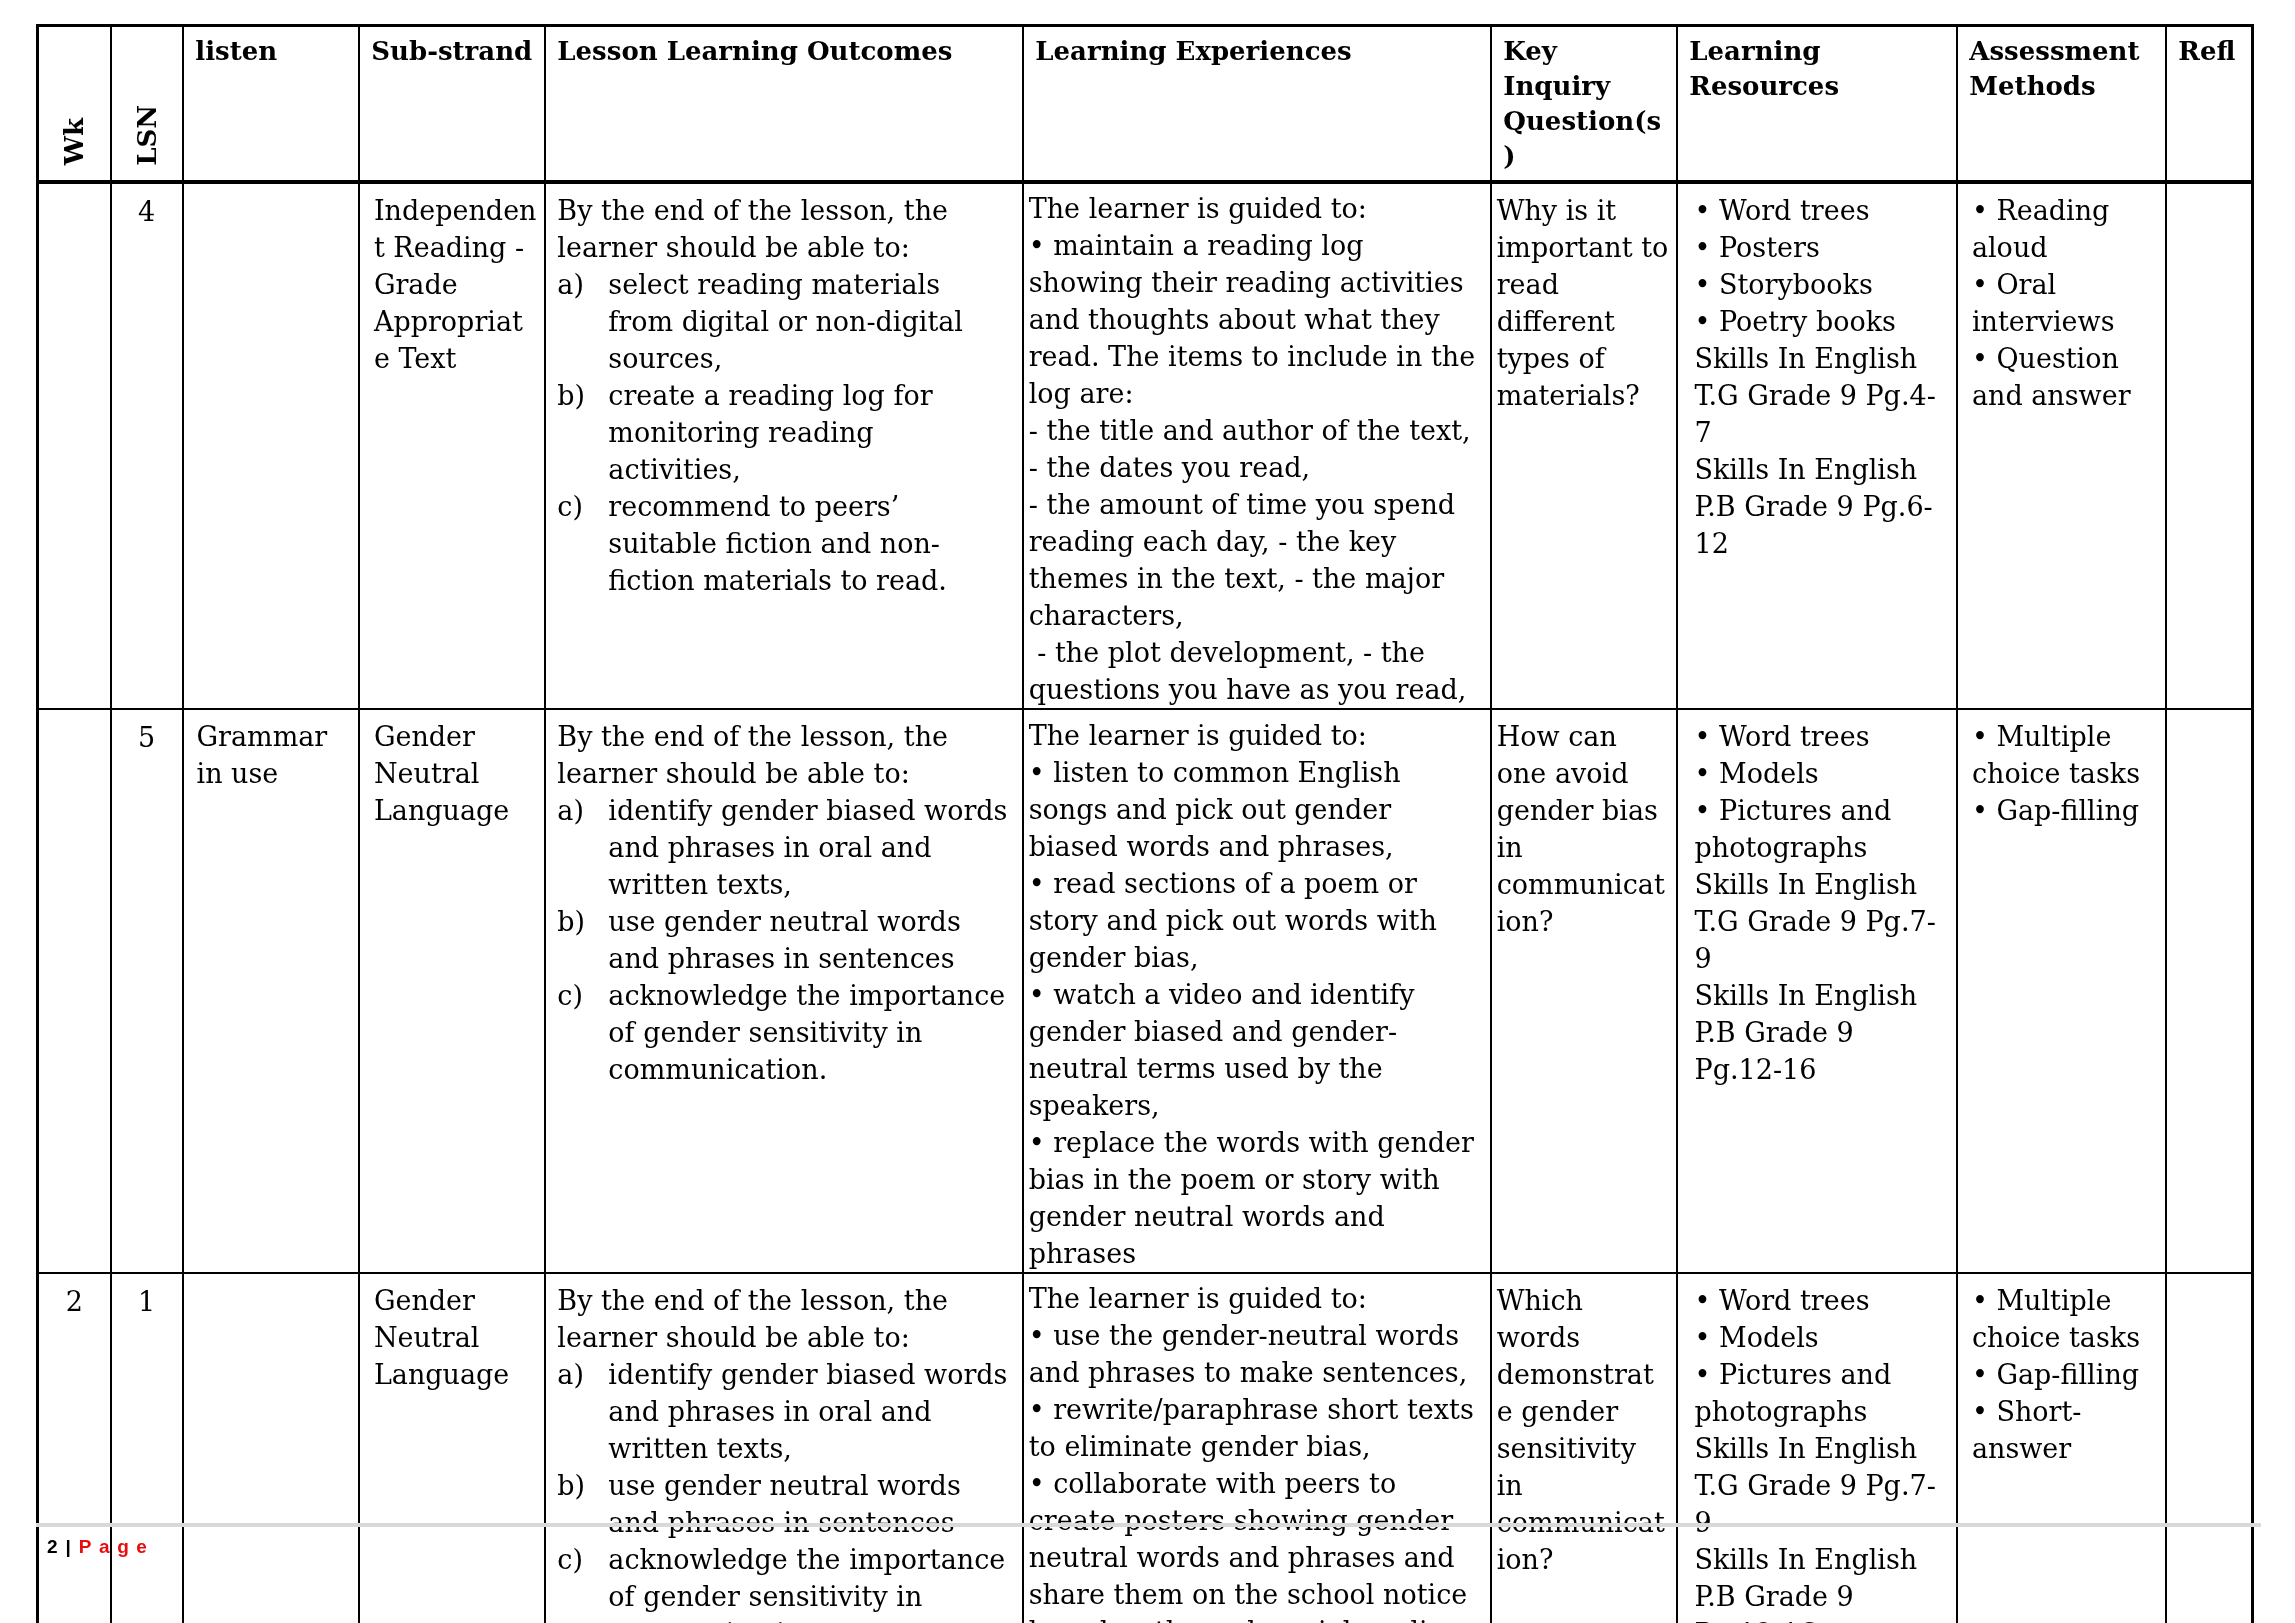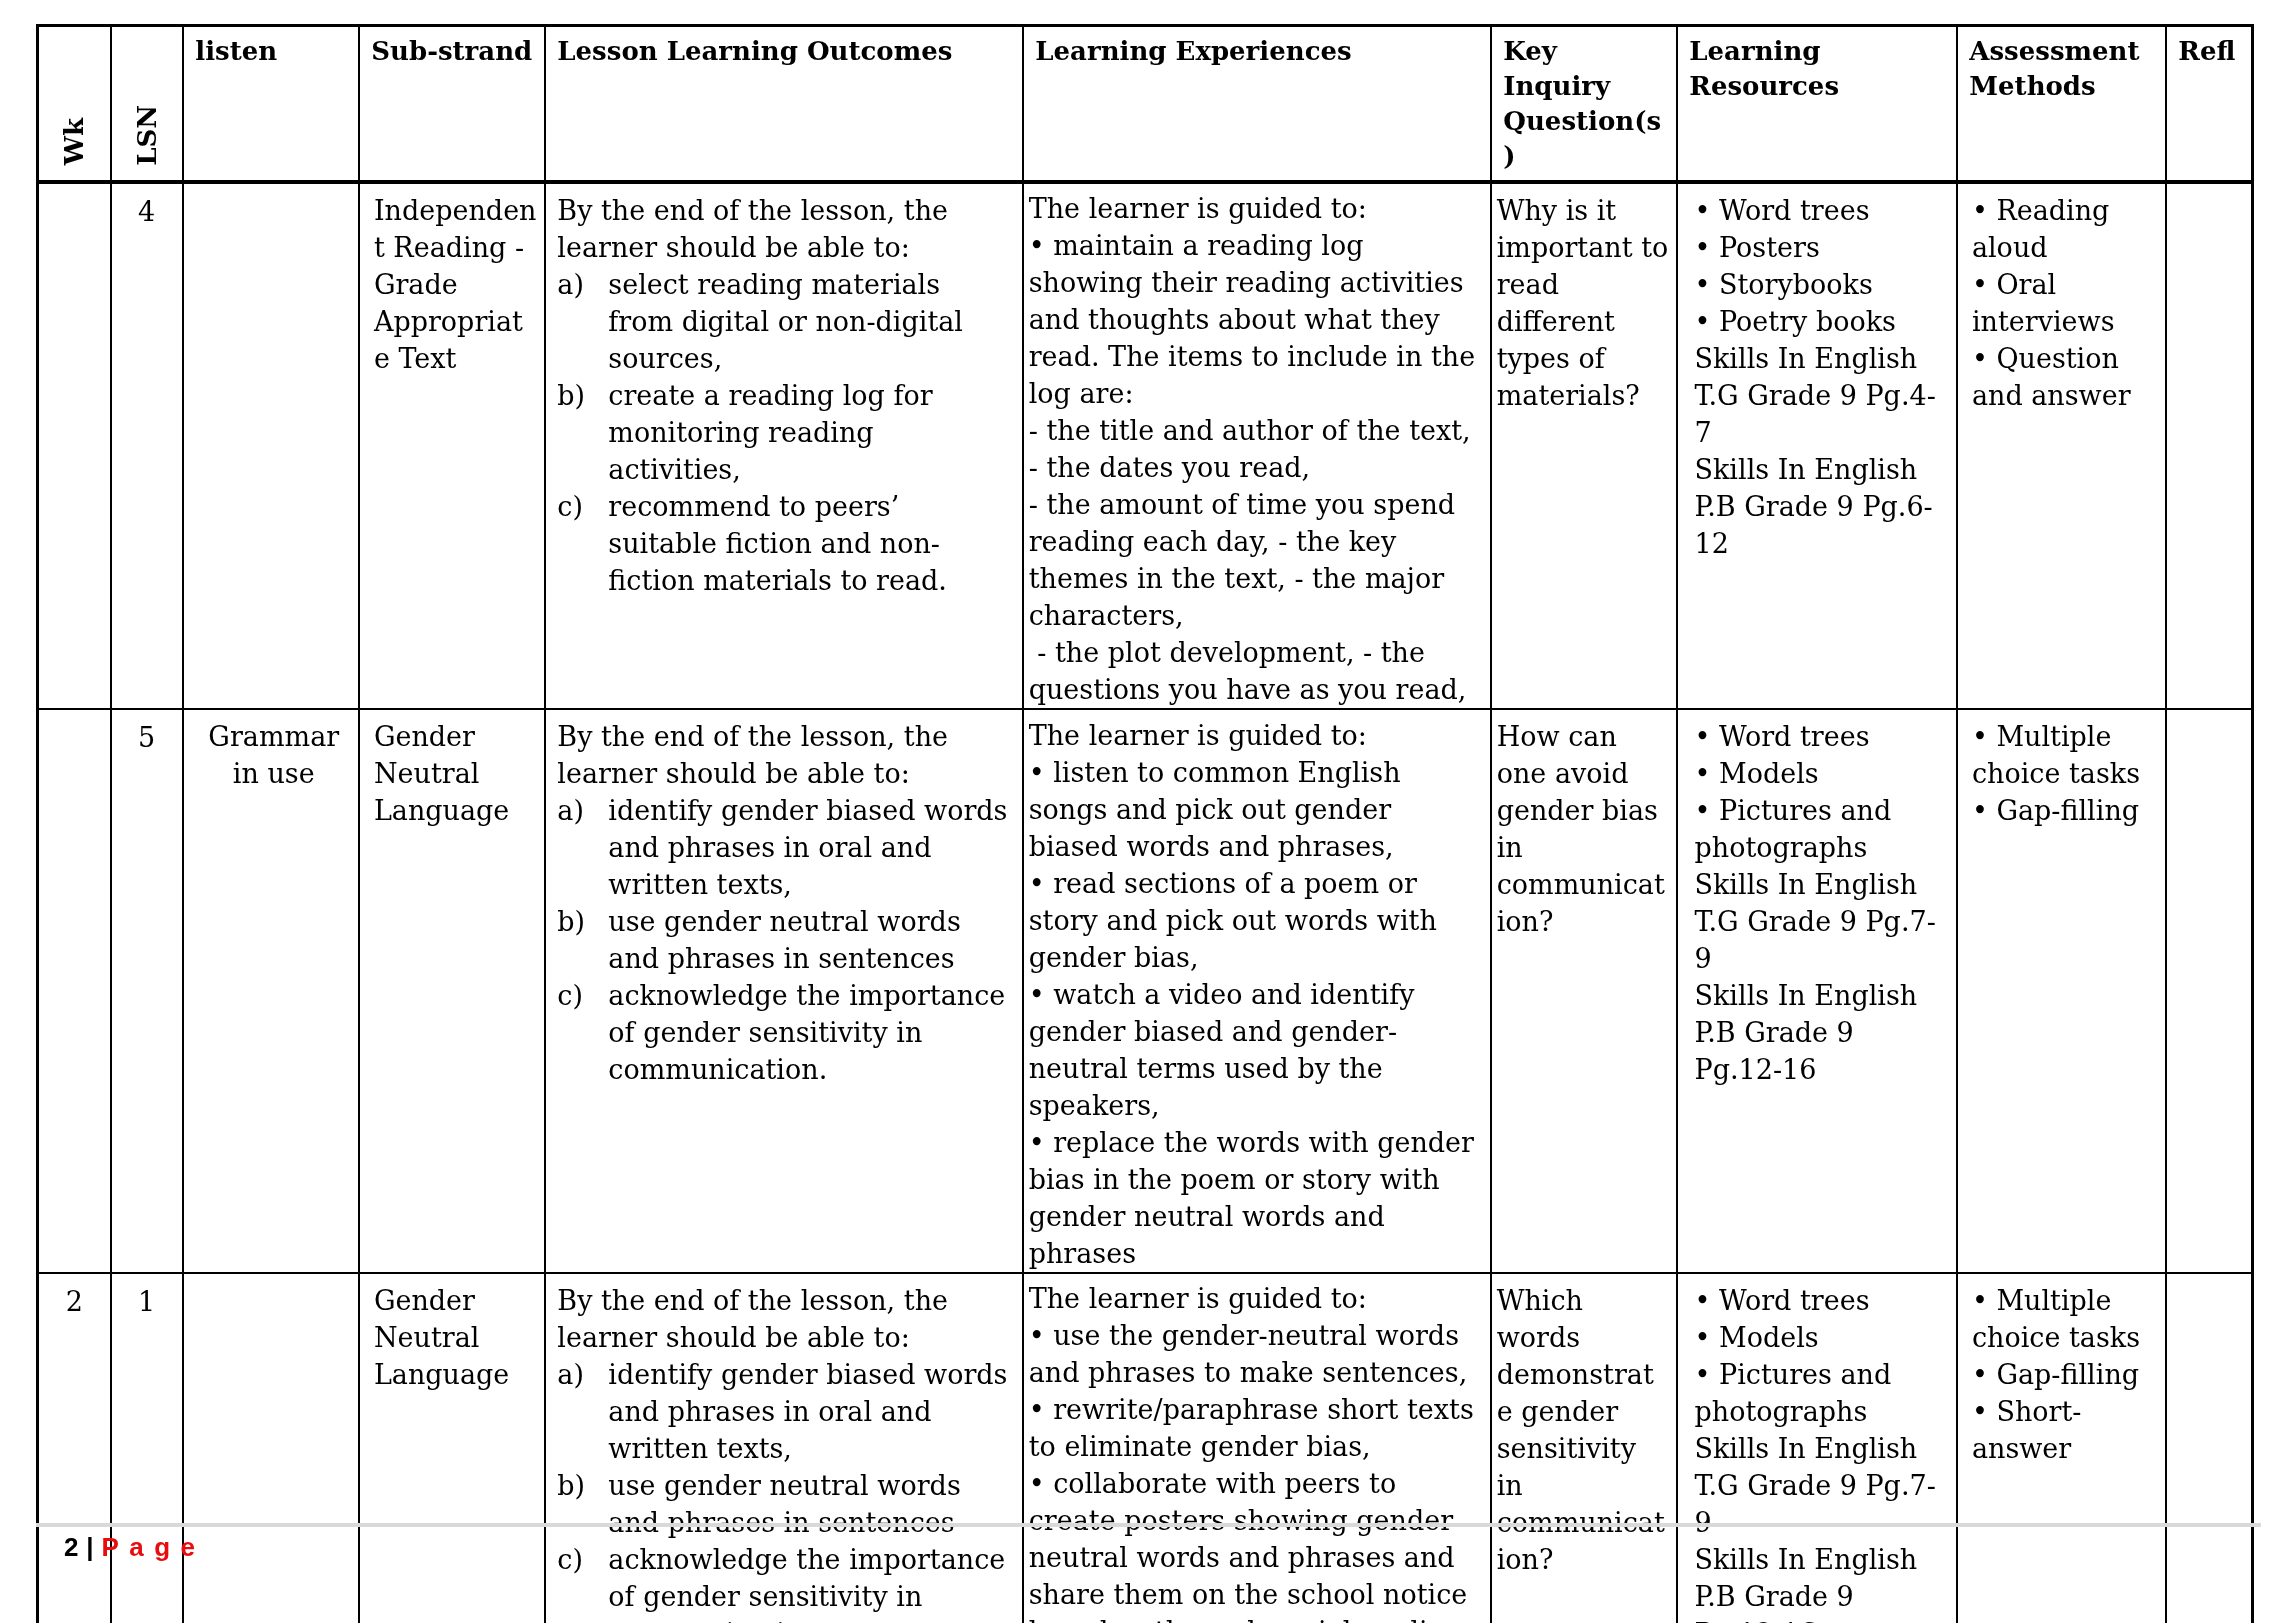--- a/index.html
+++ b/index.html
@@ -36,41 +36,41 @@
   }
 
   
   col.c-wk{width:73px} col.c-lsn{width:72px} col.c-strand{width:176px}
   col.c-substrand{width:186px} col.c-outcomes{width:478px} col.c-exp{width:468px}
   col.c-ki{width:186px} col.c-res{width:280px} col.c-assess{width:209px} col.c-refl{width:87px}
 
   tr.r1{height:458px} tr.r2{height:482px} tr.r3{height:450px} tr.rh{height:73px}
 
   .cell-wk, .cell-lsn { text-align:center; padding-top:9.2px; font-size:29px; }
-  .cell-strand   { padding:7.9px 6.5px 0 13px;text-align:center; }
+  .cell-strand   { padding:7.9px 6.5px 0 13px; }
   .cell-substrand{ padding:7.9px 5.2px 0 14.4px;margin-left:21px; }
   .cell-outcomes { padding:7.9px 9.2px 0 11.8px; }
   .cell-exp      { padding:6.5px 3.9px 0 5.2px; }
   .cell-ki       { padding:7.9px 6.5px 0 5.2px; }
   .cell-res      { padding:7.9px 6.5px 0 17px; }
   .cell-assess   { padding:7.9px 17px 0 14.4px; }
 
   .o-item { display:flex; }
   .o-label { flex:0 0 51px; }
   .o-text  { flex:1; }
   .x-line, .line { white-space:pre-wrap; }
 
   .footer-rule {
     position:absolute; left:36px; top:1523px;
     width:2225px; height:3.9px; background:#d9d9d9;
   }
   .footer {
-    position:absolute; left:64px; top:1530px;
+    position:absolute; left:47px; top:1530px;
     font-family:"Liberation Sans",sans-serif;
-    font-size:26px; line-height:34px;
+    font-size:19px; line-height:34px;
   }
   .footer .num { font-weight:bold; color:#000; }
   .footer .sep { font-weight:bold; color:#000; margin:0 7.9px; }
   .footer .plabel { color:#e80c0c; font-weight:bold; letter-spacing:0.40em; }
 </style>
 </head>
 <body>
 
 <div class="page">
 

